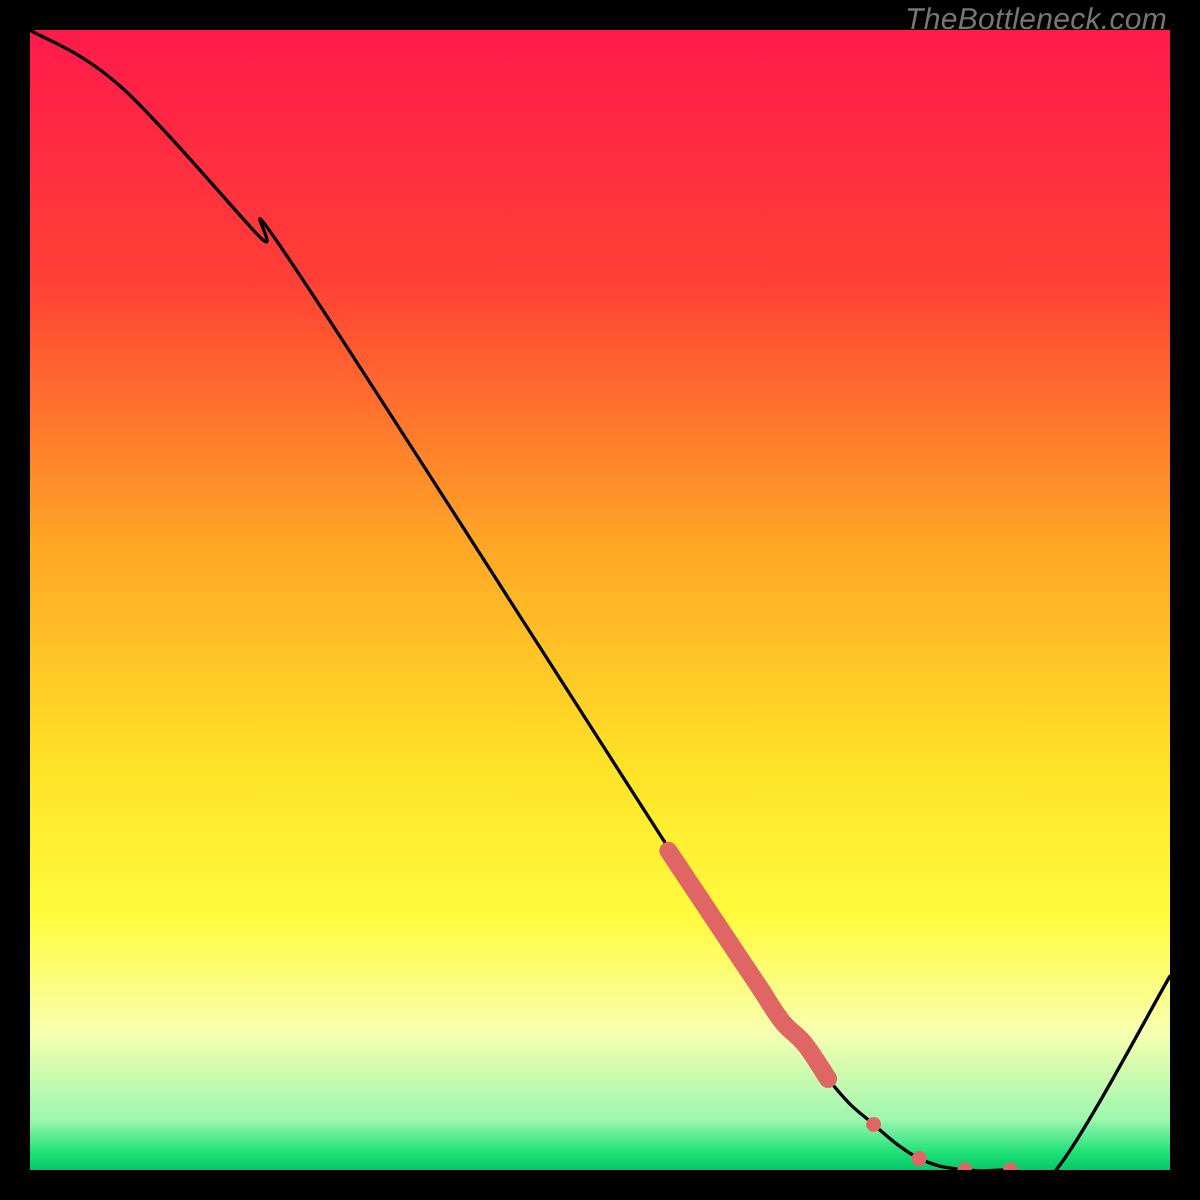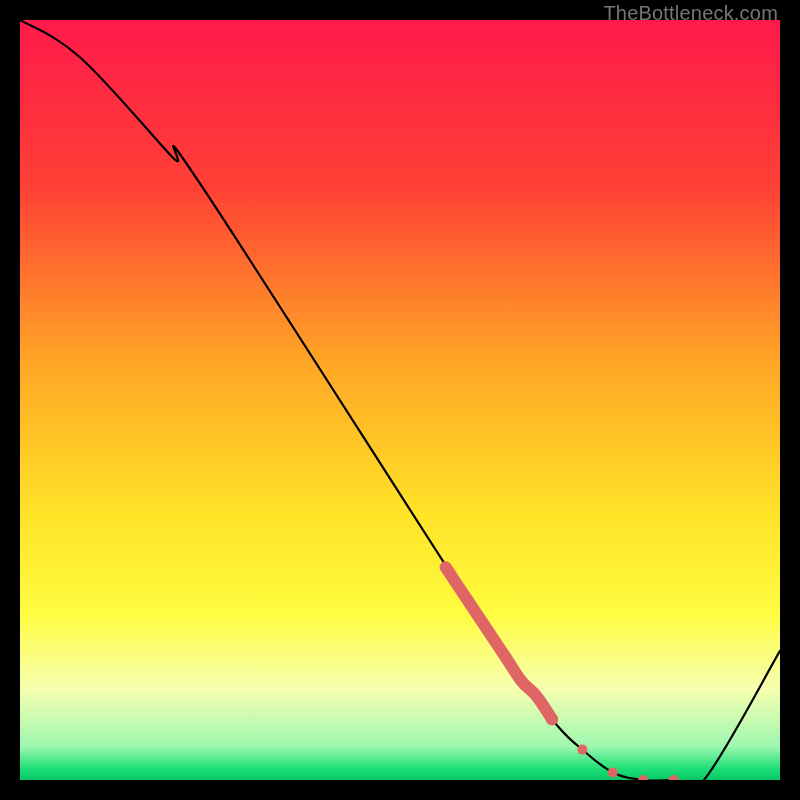--- a/index.html
+++ b/index.html
@@ -21,20 +21,21 @@
   }
   .watermark {
     position: absolute;
     top: 2px;
     right: 22px;
     color: #767676;
     font-size: 20px;
     font-weight: 500;
     letter-spacing: 0.2px;
     z-index: 4;
+    font-style: italic;
   }
   svg {
     position: absolute;
     left: 20px;
     top: 20px;
     width: 760px;
     height: 760px;
     display: block;
   }
 </style>

